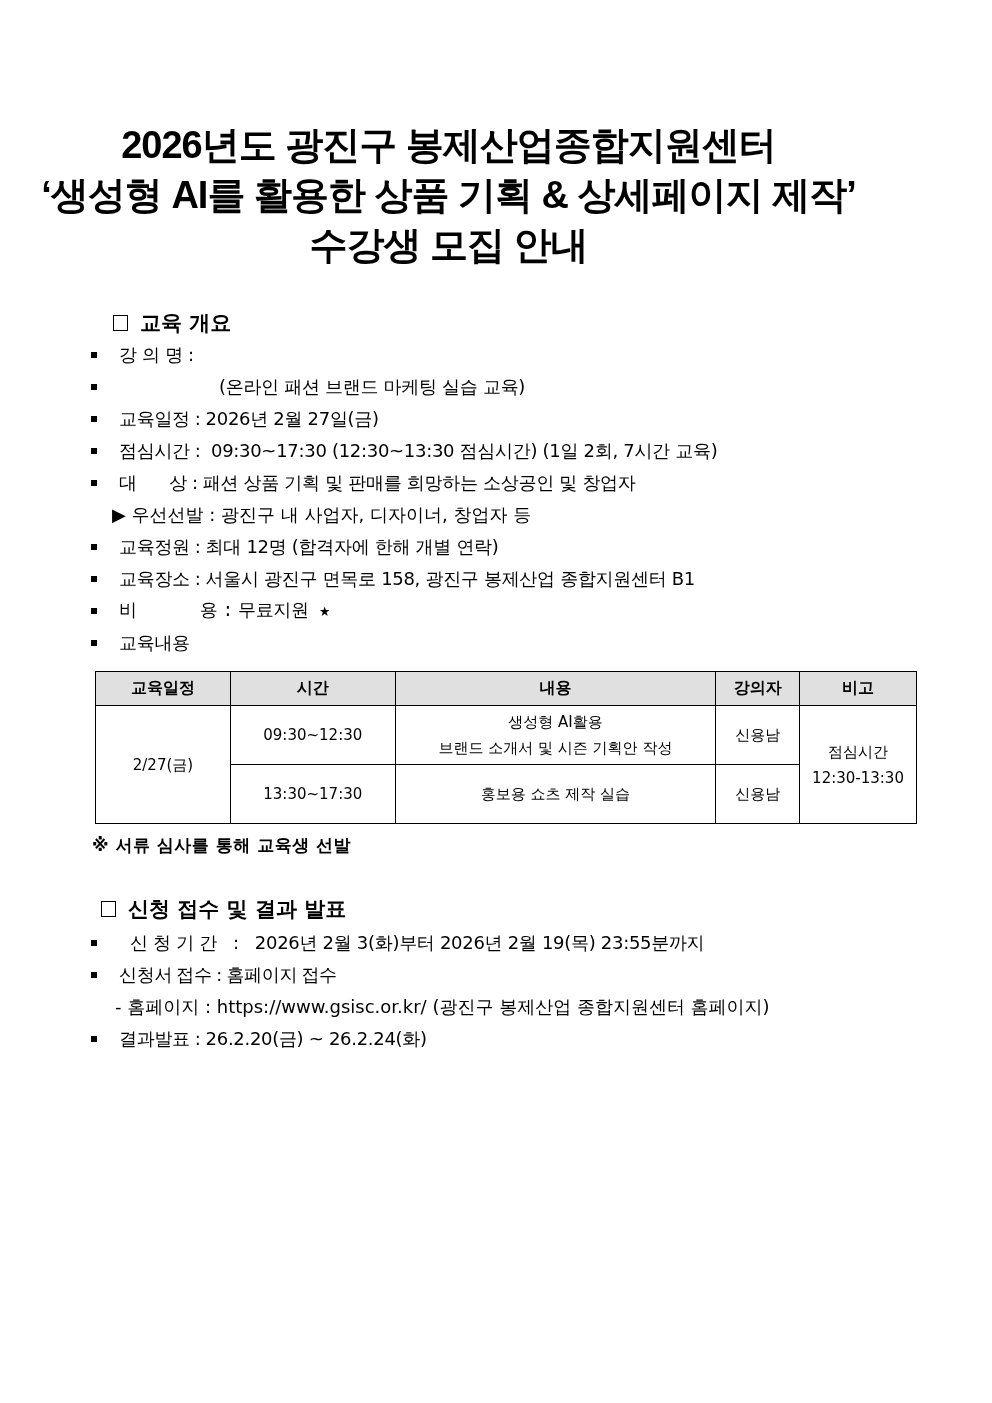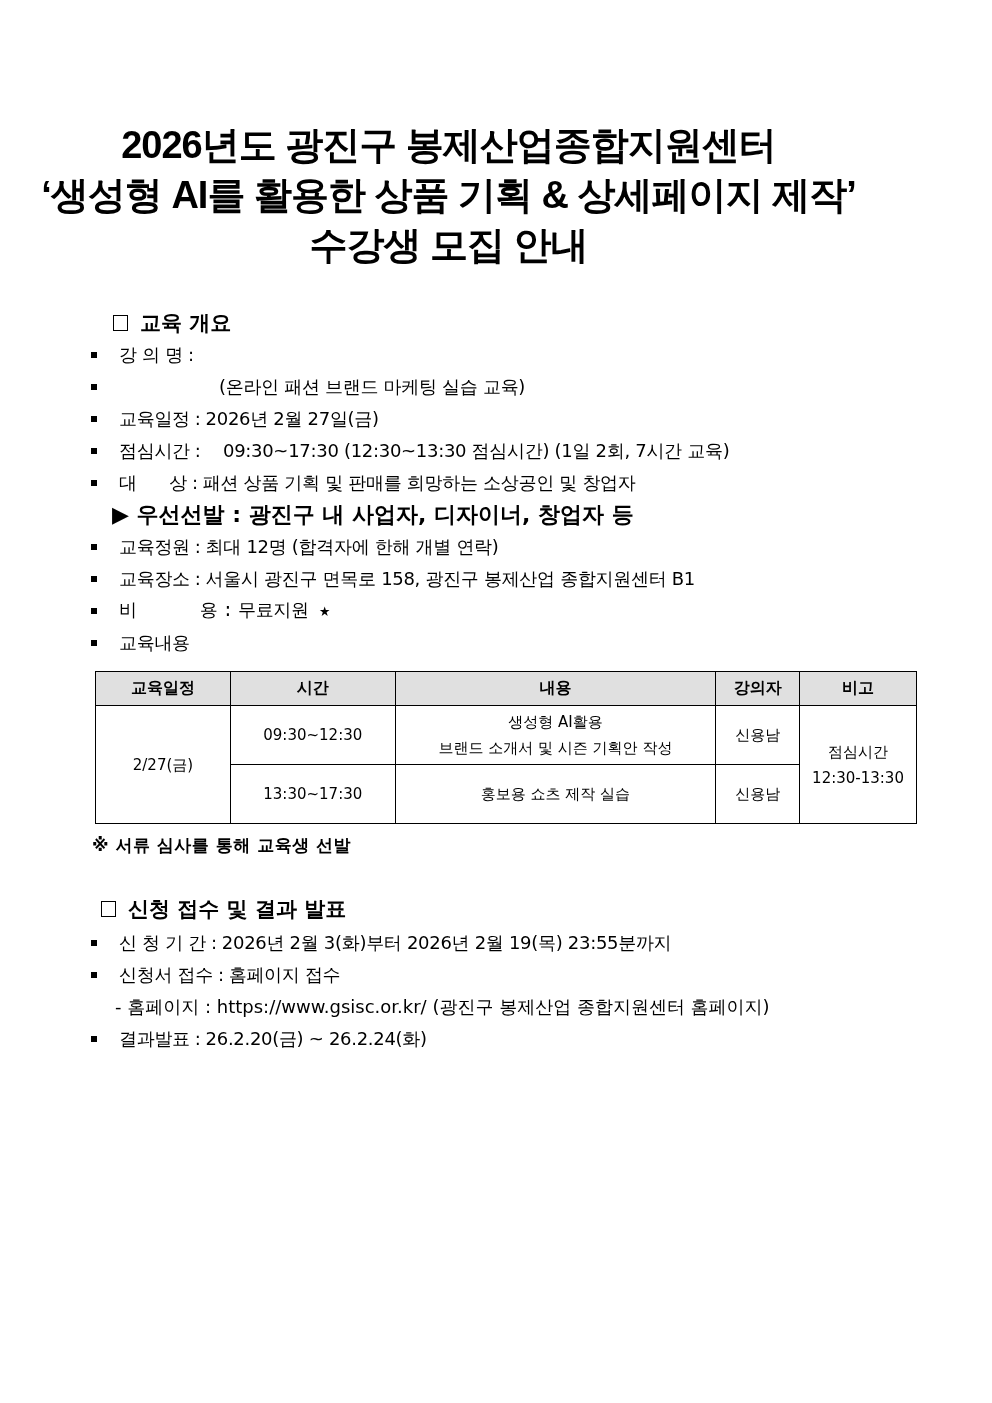--- a/index.html
+++ b/index.html
@@ -30,22 +30,22 @@
       white-space: nowrap; display: flex; align-items: center;
       letter-spacing: -0.3px;
     }
     .bullet {
       display: inline-block; width: 6px; height: 6px; background: #000;
       margin-right: 22px; flex: 0 0 auto;
     }
     .label { display: inline-block; }
     .sep { margin: 0 5px; }
     .sub {
-      position: absolute; left: 112px; font-size: 22px; line-height: 24px;
-      white-space: nowrap; font-weight: bold;
+      position: absolute; left: 112px; font-size: 18px; line-height: 24px;
+      white-space: nowrap; font-weight: normal;
     }
     .dash-line {
       position: absolute; left: 115px; font-size: 18px; line-height: 24px; white-space: nowrap;
     }
     table.schedule {
       position: absolute; left: 95px; top: 671px; width: 822px;
       border-collapse: collapse; font-size: 15px;
     }
     table.schedule th, table.schedule td {
       border: 1px solid #000; text-align: center; vertical-align: middle; padding: 0;
@@ -86,21 +86,21 @@
 <div class="item" style="top:407px;">
   <span class="bullet"></span>
   <span class="label">교육일정</span>
   <span class="sep">:</span>
   <span>2026년 2월 27일(금)</span>
 </div>
 <div class="item" style="top:439px;">
   <span class="bullet"></span>
   <span class="label">점심시간</span>
   <span class="sep">:</span>
-  <span style="white-space:pre;margin-left:12px;"> 09:30~17:30 (12:30~13:30 점심시간) (1일 2회, 7시간 교육)</span>
+  <span style="white-space:pre;"> 09:30~17:30 (12:30~13:30 점심시간) (1일 2회, 7시간 교육)</span>
 </div>
 <div class="item" style="top:471px;">
   <span class="bullet"></span>
   <span class="label" style="white-space:pre;">대      상</span>
   <span class="sep">:</span>
   <span>패션 상품 기획 및 판매를 희망하는 소상공인 및 창업자</span>
 </div>
 <div class="sub" style="top:503px;">
   <span>▶</span>
   <span>우선선발 : 광진구 내 사업자, 디자이너, 창업자 등</span>
@@ -167,27 +167,27 @@
   </tbody>
 </table>
 
 <div class="note">※ 서류 심사를 통해 교육생 선발</div>
 
 <div class="section-head" style="top:895px;padding-left:24px;">
   <span class="box"></span>
   <span>신청 접수 및 결과 발표</span>
 </div>
 
-<div class="item" style="top:931px;">
+<div class="item" style="top:931px;gap:11px;">
   <span class="bullet"></span>
   <span class="label">신 청 기 간</span>
   <span class="sep">:</span>
   <span>2026년 2월 3(화)부터 2026년 2월 19(목) 23:55분까지</span>
 </div>
-<div class="item" style="top:963px;">
+<div class="item" style="top:963px;font-family:Liberation Serif, serif;">
   <span class="bullet"></span>
   <span class="label">신청서 접수</span>
   <span class="sep">:</span>
   <span>홈페이지 접수</span>
 </div>
 <div class="dash-line" style="top:995px;">
   <span>- 홈페이지 :</span>
   <span>https://www.gsisc.or.kr/</span>
   <span>(광진구 봉제산업 종합지원센터 홈페이지)</span>
 </div>

